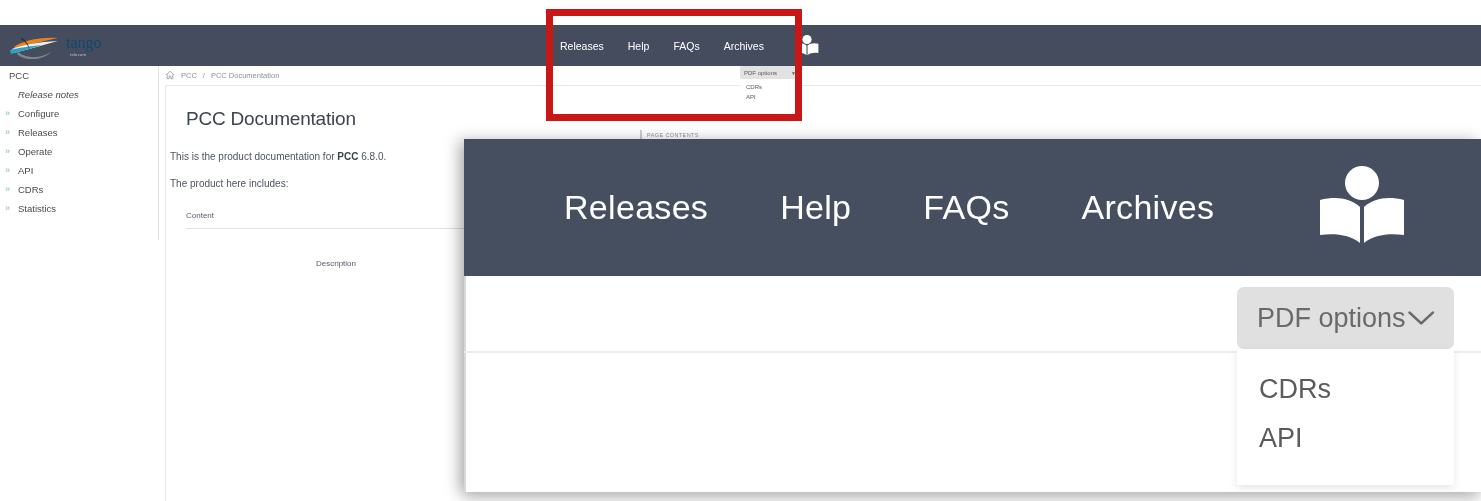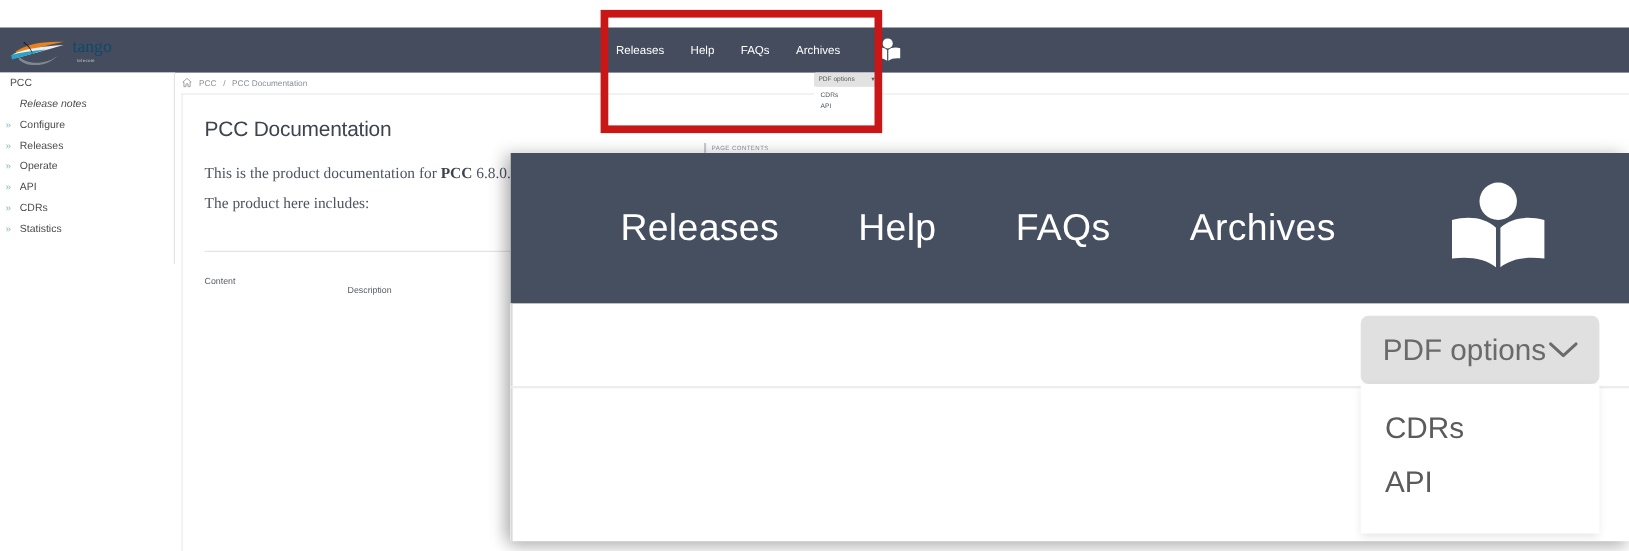--- a/index.html
+++ b/index.html
@@ -134,42 +134,41 @@
   #doc-title {
     position: absolute;
     left: 20px; top: 22px;
     font-size: 19px;
     color: #3d4450;
     font-weight: normal;
     letter-spacing: -0.2px;
   }
   .doc-para {
     position: absolute;
-    left: 20px;
-    font-size: 14px;
+    left: 4px;
+    font-size: 10px;
     color: #4d5360;
     white-space: nowrap;
-    font-family: Liberation Serif, serif;
   }
   #doc-p1 { top: 65px; }
   #doc-p2 { top: 92px; }
   .doc-strong { font-weight: bold; color: #3d4450; }
 
   #doc-table {
     position: absolute;
     left: 20px; top: 125px;
     width: 1000px;
   }
   .doc-th {
     position: absolute;
     top: 0;
     font-size: 8px;
     color: #555b66;
   }
-  #th-content { left: 0px; margin-top: 40px; }
+  #th-content { left: 0px; }
   #th-desc { left: 130px; margin-top: 48px; }
   #table-rule {
     position: absolute;
     left: 0; top: 17px;
     width: 630px; height: 1px;
     background: #e0e0e0;
   }
 
   
   #page-contents {

